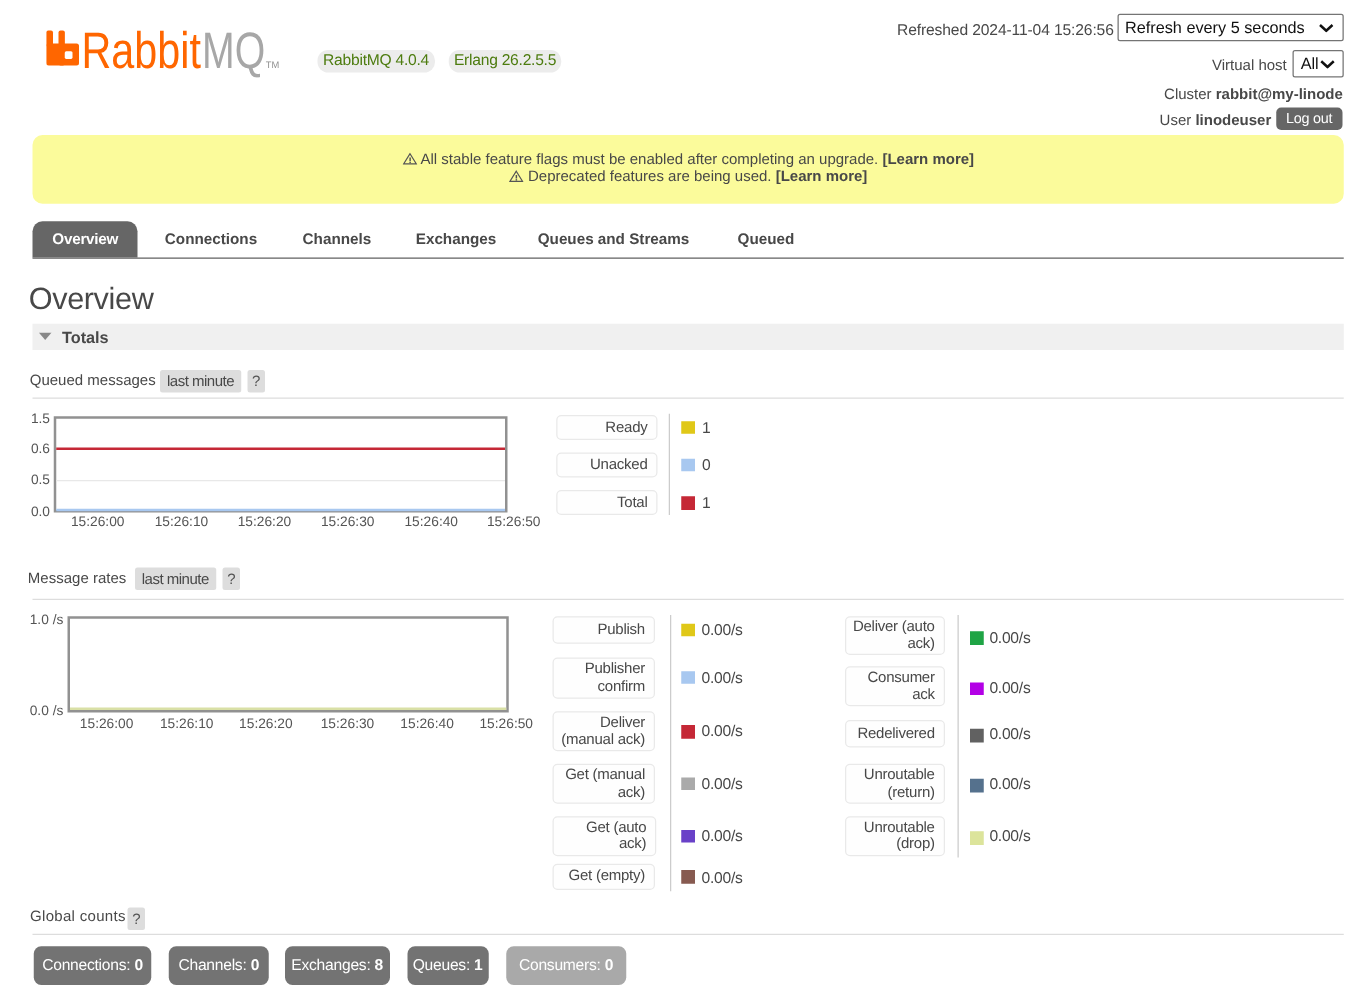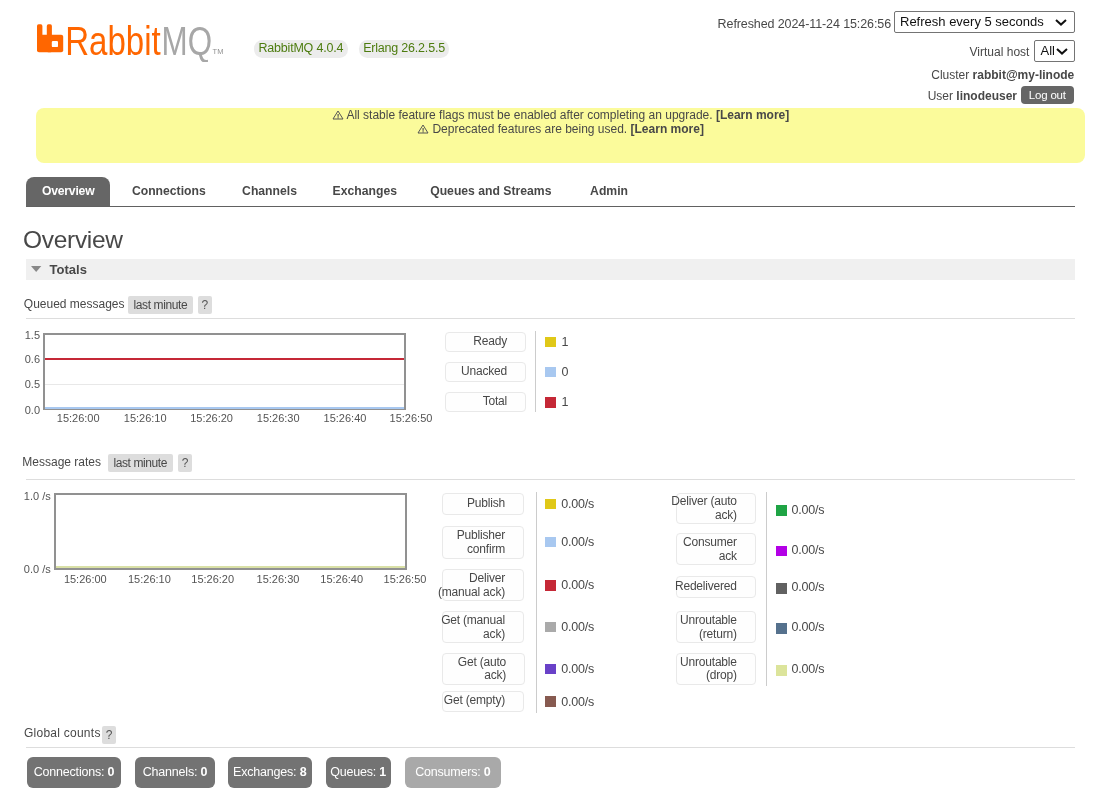--- a/index.html
+++ b/index.html
@@ -8,21 +8,21 @@
 .abs { position:absolute; }
 b { font-weight:bold; }
 .badge { position:absolute; height:17.3px; background:#ececec; border-radius:8.5px; color:#4d7c0f; font-size:12.5px; text-align:center; line-height:17.3px; letter-spacing:-0.2px; }
 .sel { position:absolute; height:22px; background:#fff; border:1px solid #747474; border-radius:2px; color:#111; font-size:13px; line-height:20px; }
 .chev { position:absolute; }
 .pill { position:absolute; height:18.4px; background:#ddd; border-radius:2px; color:#484848; font-size:12px; letter-spacing:-0.4px; text-align:center; line-height:18.4px; }
 .h3t { position:absolute; font-size:12px; letter-spacing:0; color:#484848; }
 .rule { position:absolute; left:26px; width:1049px; height:1px; background:#ddd; }
 .tabtxt { position:absolute; font-weight:bold; font-size:12.2px; letter-spacing:0; color:#484848; }
 .lbox { position:absolute; border:1px solid #e9e9e9; background:#fefefe; border-radius:4px; text-align:right; font-size:12px; letter-spacing:-0.2px; color:#484848; }
-.lbox .in { position:absolute; right:18px; top:50%; transform:translateY(-50%); line-height:13.4px; white-space:nowrap;padding-left:24px; }
+.lbox .in { position:absolute; right:7px; top:50%; transform:translateY(-50%); line-height:13.4px; white-space:nowrap;padding-left:24px; }
 .sw { position:absolute; width:10.7px; height:10.7px; }
 .val { position:absolute; font-size:12.5px; color:#484848; letter-spacing:-0.2px; }
 .xlab { position:absolute; font-size:11px; color:#545454; width:60px; text-align:center; }
 .ylab { position:absolute; font-size:11px; color:#545454; text-align:right; }
 .btn { position:absolute; top:757px; height:31px; background:#737373; border-radius:6px; color:#fff; font-size:12.5px; letter-spacing:-0.2px; text-align:center; line-height:31px; }
 </style>
 </head>
 <body>
 
 <svg class="abs" style="left:37px; top:20px;" width="230" height="42">
@@ -31,54 +31,54 @@
   <rect x="0" y="14.8" width="26.2" height="17.5" rx="2" fill="#ff6600"></rect>
   <rect x="14.8" y="20.9" width="6.2" height="6.2" rx="1.2" fill="#ffffff"></rect>
   <text x="28.2" y="34.6" font-family="Liberation Sans" font-size="41" fill="#ff6600" textLength="95.5" lengthAdjust="spacingAndGlyphs">Rabbit</text>
   <text x="124.6" y="34.6" font-family="Liberation Sans" font-size="41" fill="#a7a7a7" textLength="50.5" lengthAdjust="spacingAndGlyphs">MQ</text>
   <text x="175.6" y="34.2" font-family="Liberation Sans" font-size="7.5" fill="#909090" textLength="10.8" lengthAdjust="spacingAndGlyphs">TM</text>
 </svg>
 
 <div class="badge" style="left:253.8px; top:40.4px; width:94.1px;">RabbitMQ 4.0.4</div>
 <div class="badge" style="left:359.4px; top:40.4px; width:89.3px;">Erlang 26.2.5.5</div>
 
-<div class="abs" style="left:700px; top:16.5px; width:191px; text-align:right; font-size:12.5px; letter-spacing:-0.1px;">Refreshed 2024-11-24 15:26:56</div>
+<div class="abs" style="left:700px; top:16.5px; width:191px; text-align:right; font-size:12.5px; letter-spacing:-0.1px;">Refreshed 2024-11-04 15:26:56</div>
 <div class="sel" style="left:894px; top:11px; width:181px; padding-left:5px;">Refresh every 5 seconds</div>
 <svg class="chev" style="left:1055px; top:19px;" width="12" height="7">
     <path d="M1 1 L6 5.6 L11 1" stroke="#111" stroke-width="2" fill="none"></path>
   </svg>
 <div class="abs" style="left:880px; top:44.5px; width:149.4px; text-align:right; font-size:12px;">Virtual host</div>
 <div class="sel" style="left:1033.5px; top:40px; width:41px; padding-left:6px;">All</div>
 <svg class="chev" style="left:1055.5px; top:48px;" width="12" height="7">
     <path d="M1 1 L6 5.6 L11 1" stroke="#111" stroke-width="2" fill="none"></path>
   </svg>
 <div class="abs" style="left:860px; top:67.5px; width:214.3px; text-align:right; font-size:12px;">Cluster <b>rabbit@my-linode</b></div>
 <div class="abs" style="left:860px; top:88.5px; width:157px; text-align:right; font-size:12px;">User <b>linodeuser</b></div>
 <div class="abs" style="left:1020.9px; top:85.6px; width:52.8px; height:18.6px; background:#666; border-radius:4px; color:#fff; font-size:11.5px; letter-spacing:-0.2px; text-align:center; line-height:18.6px;">Log out</div>
 
-<div class="abs" style="left:26px; top:108px; width:1049px; height:55px; background:#fbfb9b; border-radius:8px; text-align:center; line-height:14px; font-size:12px; letter-spacing:0;margin-left:10px;">
+<div class="abs" style="left:26px; top:108px; width:1049px; height:55px; background:#fbfb9b; border-radius:8px; text-align:center; padding-top:12px; line-height:14px; font-size:12px; letter-spacing:0;">
   <div><svg width="12" height="10" style="vertical-align:-1px;">
         <path d="M6 1 L11 9 L1 9 Z" stroke="#555" stroke-width="1" fill="none"></path>
         <rect x="5.5" y="4" width="1.2" height="2.8" fill="#555"></rect>
         <rect x="5.5" y="7.3" width="1.2" height="1.2" fill="#555"></rect>
       </svg> All stable feature flags must be enabled after completing an upgrade. <b>[Learn more]</b></div>
   <div><svg width="12" height="10" style="vertical-align:-1px;">
         <path d="M6 1 L11 9 L1 9 Z" stroke="#555" stroke-width="1" fill="none"></path>
         <rect x="5.5" y="4" width="1.2" height="2.8" fill="#555"></rect>
         <rect x="5.5" y="7.3" width="1.2" height="1.2" fill="#555"></rect>
       </svg> Deprecated features are being used. <b>[Learn more]</b></div>
 </div>
 
 <div class="abs" style="left:26px; top:206px; width:1049px; height:1px; background:#616161;"></div>
 <div class="abs" style="left:25.9px; top:177px; width:84.6px; height:29.2px; background:#666; border-radius:8px 8px 0 0; color:#fff; font-weight:bold; font-size:12.2px; letter-spacing:-0.2px; text-align:center; line-height:28px;">Overview</div>
 <div class="tabtxt" style="left:131.9px; top:184px;">Connections</div>
 <div class="tabtxt" style="left:242.1px; top:184px;">Channels</div>
 <div class="tabtxt" style="left:332.6px; top:184px;text-align:center;">Exchanges</div>
 <div class="tabtxt" style="left:430.2px; top:184px;">Queues and Streams</div>
-<div class="tabtxt" style="left:590.1px; top:184px;">Admin</div>
+<div class="tabtxt" style="left:590.1px; top:184px;">Queued</div>
 
 <div class="abs" style="left:23px; top:226.3px; font-size:24.5px; letter-spacing:-0.3px; color:#484848;">Overview</div>
 
 <div class="abs" style="left:26px; top:258.5px; width:1049px; height:21.5px; background:#f0f0f0;"></div>
 <svg class="abs" style="left:31.3px; top:266px;" width="11" height="7">
     <path d="M0 0 L10.3 0 L5.15 6 Z" fill="#888"></path>
   </svg>
 <div class="abs" style="left:49.6px; top:261.7px; font-weight:bold; font-size:13px; letter-spacing:0; color:#484848;">Totals</div>
 
 <div class="h3t" style="left:23.8px; top:296.8px;">Queued messages</div>

